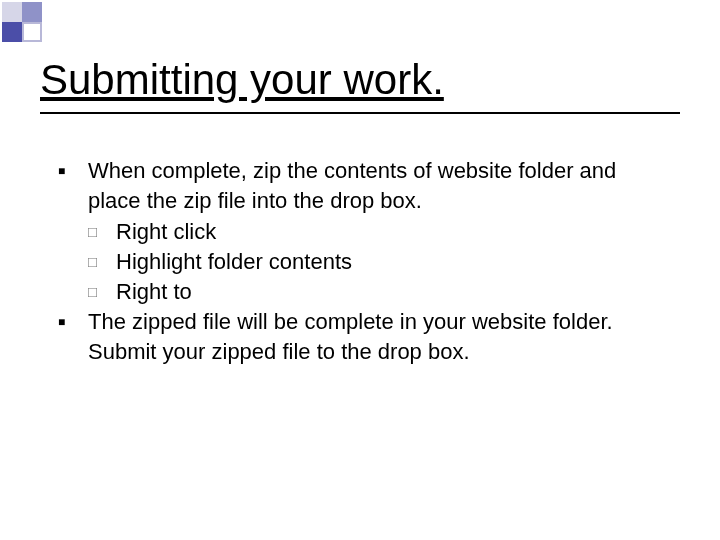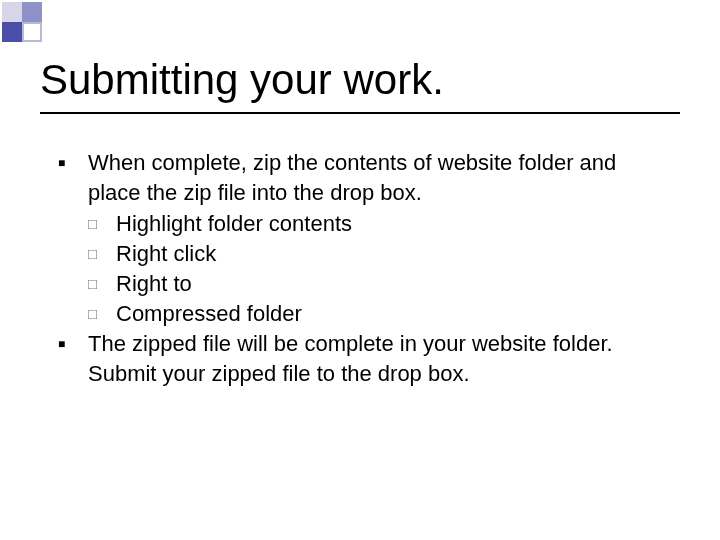--- a/index.html
+++ b/index.html
@@ -57,24 +57,25 @@
     right: 40px;
     border-bottom: 2px solid #000;
     padding-bottom: 8px;
   }
   .title h1 {
     margin: 0;
     font-weight: normal;
     font-size: 42px;
     letter-spacing: 0;
     font-family: Arial, Helvetica, sans-serif;
+    text-decoration: underline;
   }
   .body {
     position: absolute;
-    top: 148px;
+    top: 156px;
     left: 58px;
     right: 48px;
     font-size: 22px;
     line-height: 1.35;
   }
   .b1 {
     display: flex;
     margin: 0 0 2px 0;
   }
   .b1 .bullet {
@@ -130,33 +131,29 @@
   <div class="body">
 
     <div class="b1">
       <span class="bullet"></span>
       <span class="text">When complete, zip the contents of website folder and place the zip file into the drop box.</span>
     </div>
 
 
     <div class="b2">
       <span class="bullet"></span>
+      <span class="text">Right click</span>
+    </div>
+    <div class="b2">
+      <span class="bullet"></span>
       <span class="text">Highlight folder contents</span>
     </div>
     <div class="b2">
       <span class="bullet"></span>
-      <span class="text">Right click</span>
-    </div>
-    <div class="b2">
-      <span class="bullet"></span>
       <span class="text">Right to</span>
-    </div>
-    <div class="b2">
-      <span class="bullet"></span>
-      <span class="text">Compressed folder</span>
     </div>
 
     <div class="b1">
       <span class="bullet"></span>
       <span class="text">The zipped file will be complete in your website folder. Submit your zipped file to the drop box.</span>
     </div>
 
   </div>
 
 </div>

